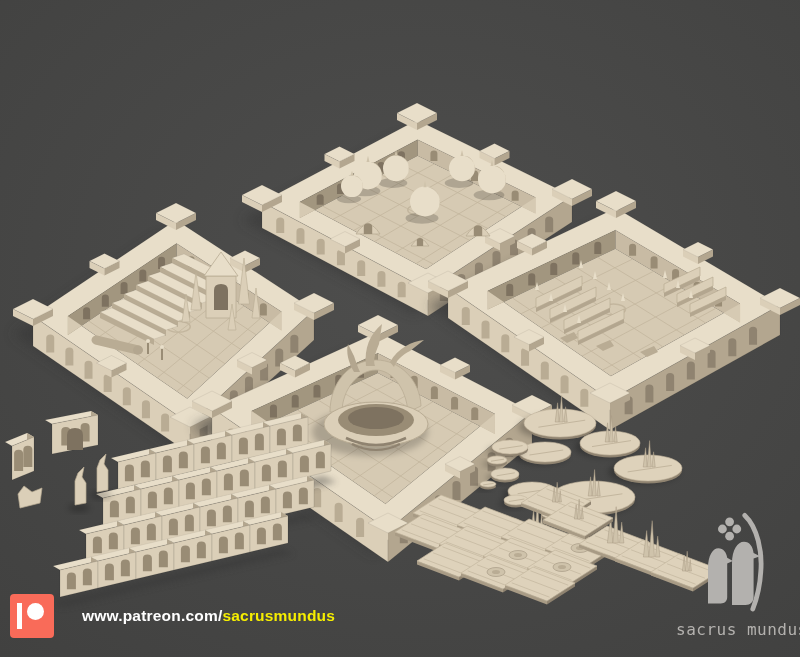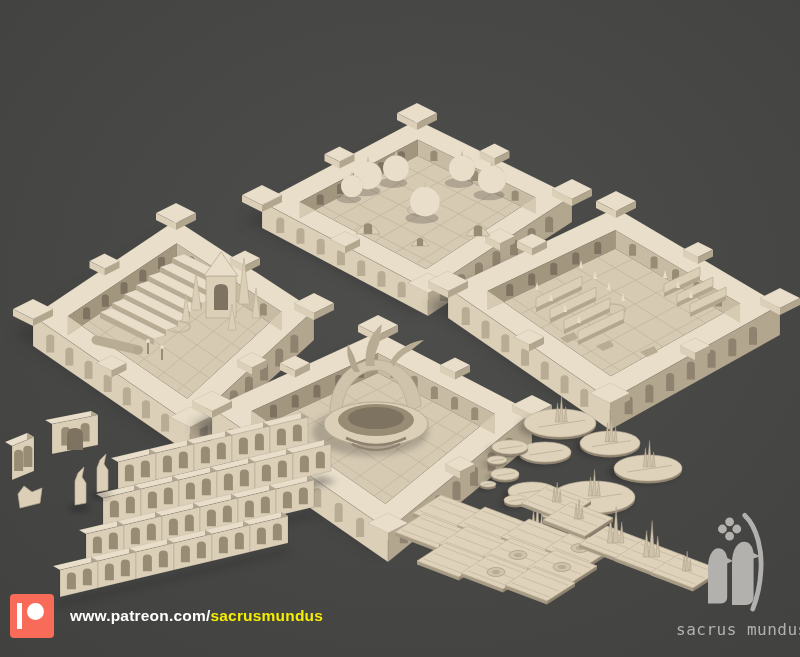--- a/index.html
+++ b/index.html
@@ -1,20 +1,20 @@
 <!DOCTYPE html>
 <html style="--c-bgCenter: #4e4e4d; --c-bgEdge: #414140; --c-shadow: #343434; --c-top: #e8dec9; --c-wallLight: #dbcfb8; --c-wallShade: #b3a68f; --c-recess: #998c75; --c-recessDark: #7e7260; --c-archLight: #b9ac94; --c-archDark: #8f8370; --c-floor: #d6cab3; --c-floorLine: #c3b69e; --c-innerLeft: #a2967f; --c-innerRight: #c8bba4; --c-plateTop: #ded2bb; --c-plateSide: #a89b85; --c-spike: #cfc3ab; --c-patreonRed: #f96b59; --c-urlWhite: #ffffff; --c-urlYellow: #f6ee00; --c-logoGray: #b3b1ae;"><head>
 <meta charset="utf-8">
 <style>
   html,body{margin:0;padding:0;background:#333;}
   .stage{position:relative;width:800px;height:657px;overflow:hidden;
          font-family:"Liberation Sans",sans-serif;background:var(--c-bgEdge,#414140);}
   #scene{position:absolute;left:0;top:0;}
   
-  .patreon-bar{position:absolute;left:10px;top:594px;height:44px;display:flex;align-items:center;gap:16px;}
+  .patreon-bar{position:absolute;left:10px;top:594px;height:44px;display:flex;align-items:center;gap:28px;}
   .patreon-logo{position:relative;width:44px;height:44px;border-radius:4px;background:var(--c-patreonRed,#f96b59);flex:0 0 auto;}
   .patreon-logo .p-bar{position:absolute;left:7px;top:9px;width:5px;height:26px;background:#fff;}
   .patreon-logo .p-dot{position:absolute;left:17px;top:9px;width:17px;height:17px;border-radius:50%;background:#fff;}
   .patreon-url{font-size:15.5px;font-weight:bold;letter-spacing:.2px;color:var(--c-urlWhite,#fff);white-space:nowrap;}
   .patreon-url .hl{color:var(--c-urlYellow,#f6ee00);}
   
   .brand{position:absolute;left:676px;top:509px;width:124px;text-align:center;color:var(--c-logoGray,#b3b1ae);}
   .brand-logo{display:block;margin:3px auto 0 16px;width:80px;height:106px;}
   .brand-name{margin-top:2px;font-family:"DejaVu Sans Mono",monospace;font-size:16px;letter-spacing:.5px;white-space:nowrap;}
 </style>

